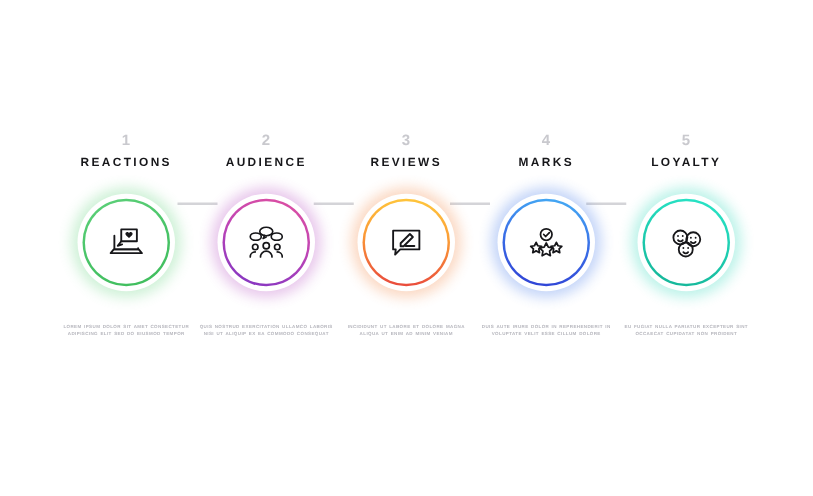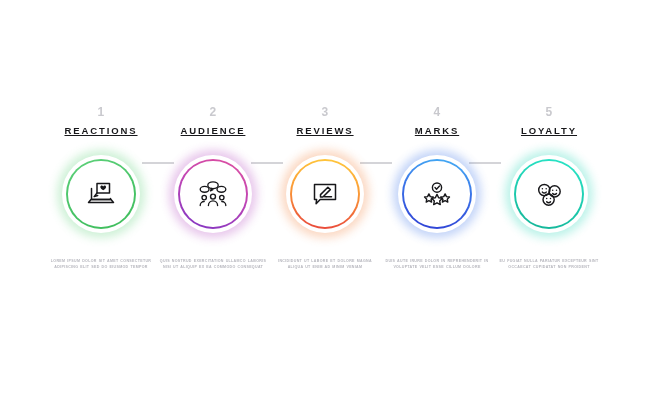--- a/index.html
+++ b/index.html
@@ -51,21 +51,20 @@
   }
 
   .step-title {
     font-size: 9.5px;
     font-weight: 700;
     color: #17171a;
     letter-spacing: 1.9px;
     line-height: 12px;
     text-transform: uppercase;
     white-space: nowrap;
-    text-decoration: underline;
   }
 
   .circle-wrap {
     position: relative;
     width: 88px;
     height: 88px;
     margin-top: 13px;
     display: flex;
     align-items: center;
     justify-content: center;

